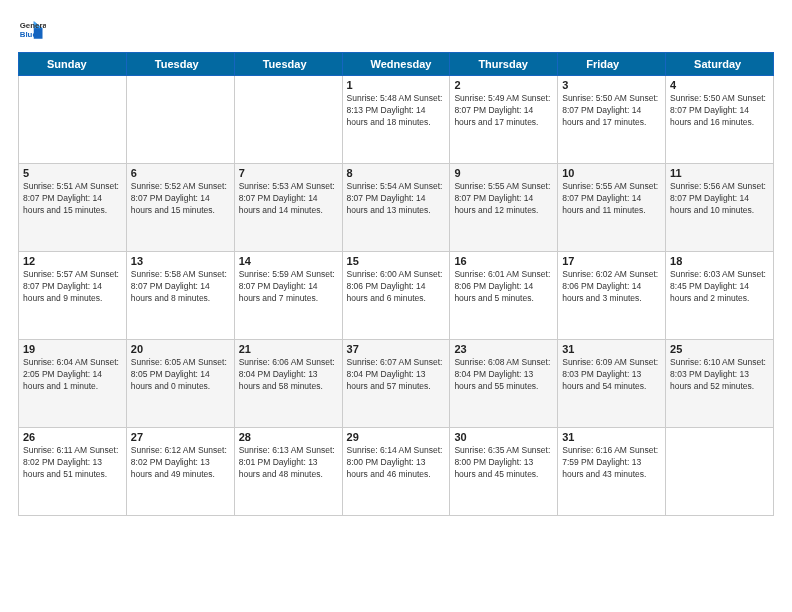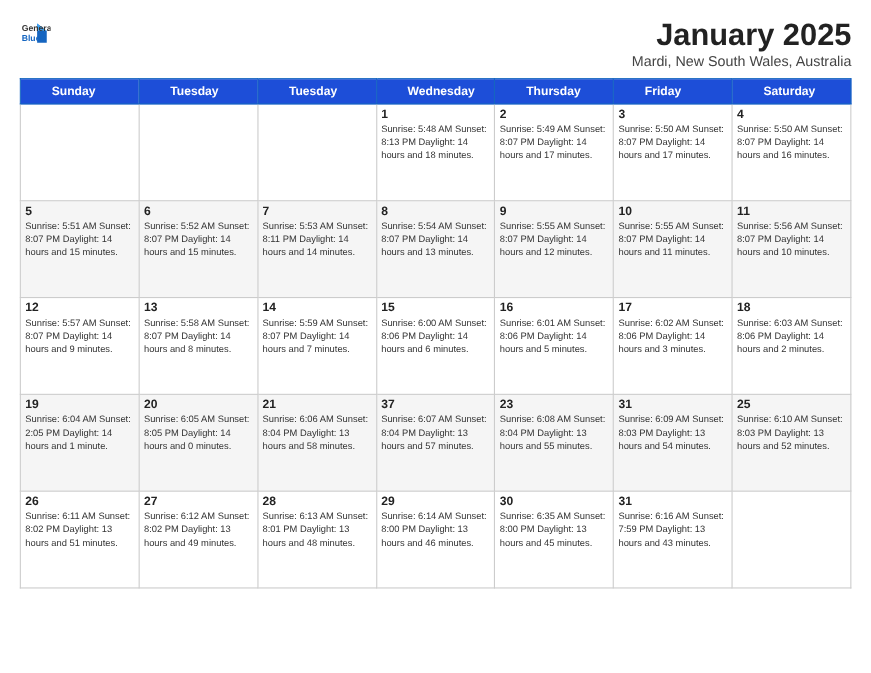--- a/index.html
+++ b/index.html
@@ -73,39 +73,35 @@
       margin-bottom: 2px;
     }
     .day-info {
       font-size: 8.5px;
       line-height: 1.4;
       color: #333;
     }
     .empty { background: #f9f9f9; }
     tr:nth-child(even) td { background: #f5f5f5; }
     tr:nth-child(odd) td { background: #fff; }
-    .calendar thead tr th { background: #1d4ed8; padding-left: 28px; }
+    .calendar thead tr th { background: #0369a1; padding-left: 28px; }
   </style>
 </head>
 <body>
 
 <div class="page">
   <div class="header">
     <div class="logo">
       <svg class="logo-icon" viewBox="0 0 32 32">
         <rect x="0" y="0" width="32" height="32" fill="white"></rect>
         <polygon points="18,6 28,14 28,26 18,26" fill="#1565C0"></polygon>
         <polygon points="18,6 28,14 18,14" fill="#42A5F5"></polygon>
         <text x="2" y="14" font-size="9" font-weight="bold" fill="#333" font-family="Arial">General</text>
         <text x="2" y="24" font-size="9" font-weight="bold" fill="#1565C0" font-family="Arial">Blue</text>
       </svg>
-    </div>
-    <div class="title-block">
-      <div class="month-title">January 2025</div>
-      <div class="subtitle">Mardi, New South Wales, Australia</div>
     </div>
   </div>
 
   <table class="calendar">
     <thead>
       <tr>
         <th>Sunday</th>
         <th>Tuesday</th>
         <th>Tuesday</th>
         <th>Wednesday</th>
@@ -159,21 +155,21 @@
           <td>
             <div class="day-num">6</div>
             <div class="day-info">Sunrise: 5:52 AM
 Sunset: 8:07 PM
 Daylight: 14 hours
 and 15 minutes.</div>
           </td>
           <td>
             <div class="day-num">7</div>
             <div class="day-info">Sunrise: 5:53 AM
-Sunset: 8:11 PM
+Sunset: 8:07 PM
 Daylight: 14 hours
 and 14 minutes.</div>
           </td>
           <td>
             <div class="day-num">8</div>
             <div class="day-info">Sunrise: 5:54 AM
 Sunset: 8:07 PM
 Daylight: 14 hours
 and 13 minutes.</div>
           </td>
@@ -238,21 +234,21 @@
           <td>
             <div class="day-num">17</div>
             <div class="day-info">Sunrise: 6:02 AM
 Sunset: 8:06 PM
 Daylight: 14 hours
 and 3 minutes.</div>
           </td>
           <td>
             <div class="day-num">18</div>
             <div class="day-info">Sunrise: 6:03 AM
-Sunset: 8:06 PM
+Sunset: 8:45 PM
 Daylight: 14 hours
 and 2 minutes.</div>
           </td>
         </tr>
         <tr>
           <td>
             <div class="day-num">19</div>
             <div class="day-info">Sunrise: 6:04 AM
 Sunset: 2:05 PM
 Daylight: 14 hours

